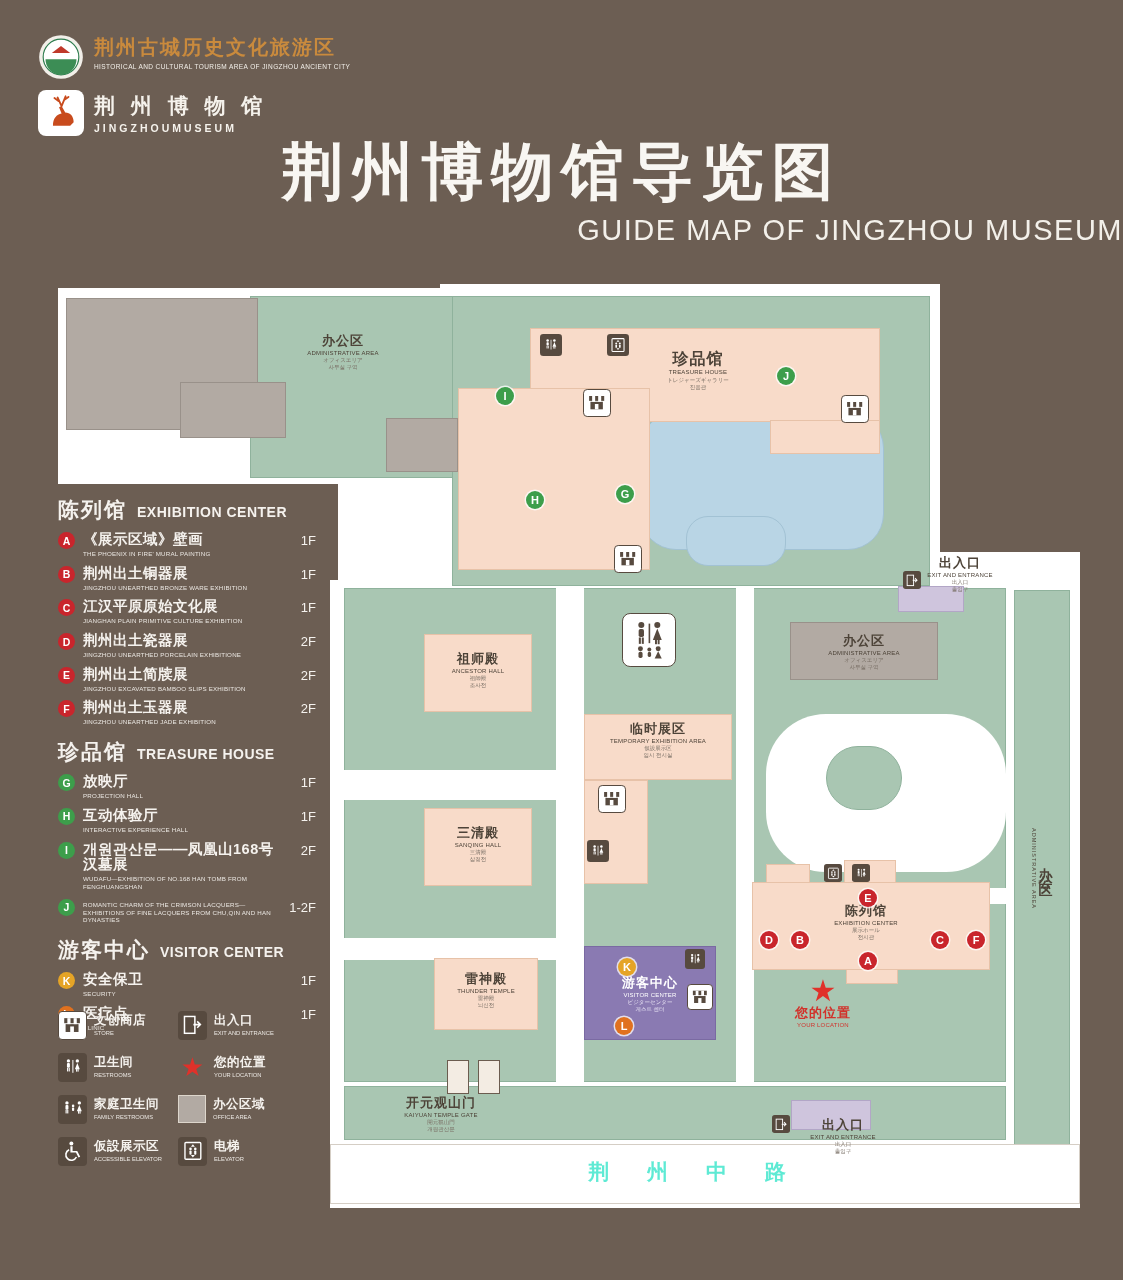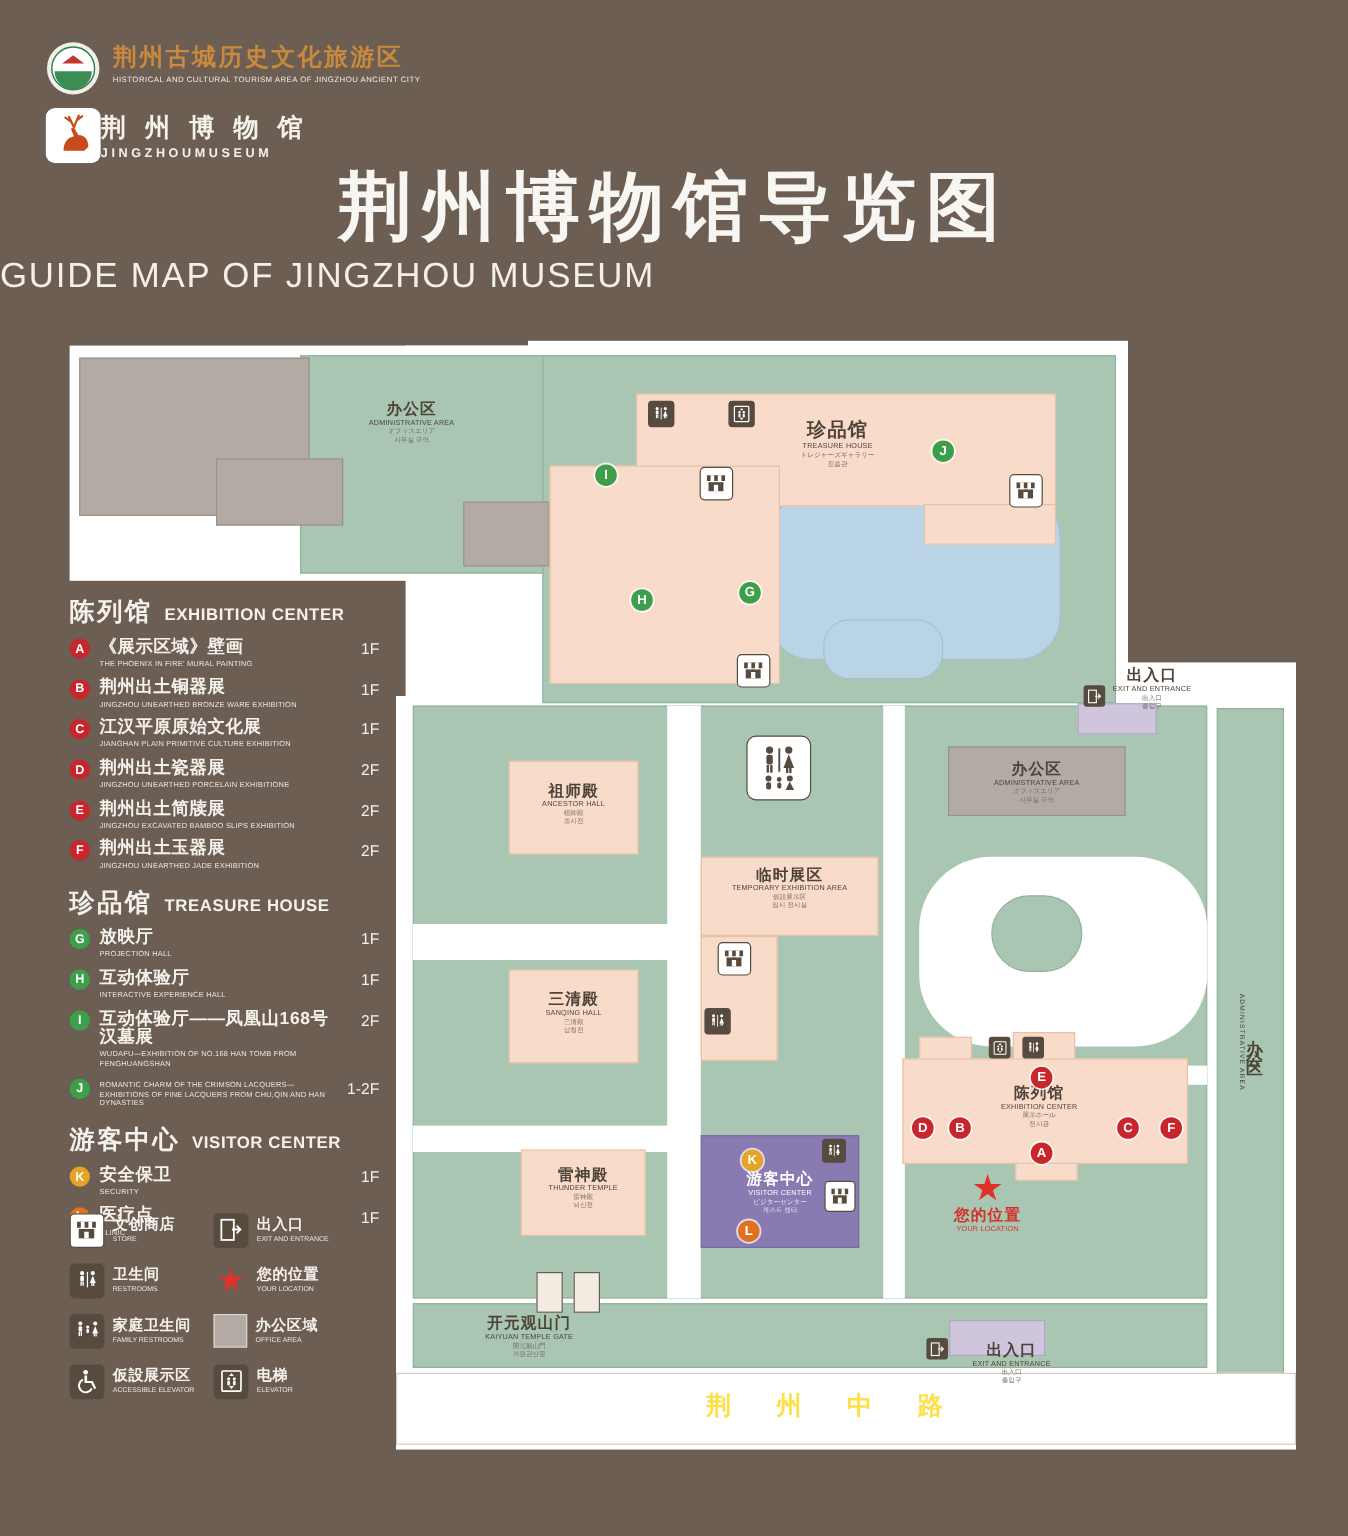--- a/index.html
+++ b/index.html
@@ -7,43 +7,43 @@
     width:1123px;height:1280px;position:relative;overflow:hidden;
     background:#6c5e53;
     font-family:"Liberation Sans","DejaVu Sans",sans-serif;
     -webkit-font-smoothing:antialiased;
   }
   
   .logo1{position:absolute;left:38px;top:34px;display:flex;align-items:flex-start;gap:10px;}
   .emblem{width:46px;height:46px;flex:0 0 46px;}
   .logo1-zh{font-size:20px;font-weight:bold;color:#c98a3d;letter-spacing:2px;}
   .logo1-en{font-size:6.5px;color:#f2efe9;letter-spacing:.4px;margin-top:2px;}
-  .logo2{position:absolute;left:38px;top:90px;display:flex;align-items:center;}
+  .logo2{position:absolute;left:38px;top:90px;display:flex;align-items:center;gap:10px;}
   .deer{width:46px;height:46px;flex:0 0 46px;}
   .logo2-zh{font-size:21px;font-weight:bold;color:#f5f2ec;letter-spacing:5px;}
   .logo2-en{font-size:10.5px;font-weight:bold;color:#f5f2ec;letter-spacing:3px;margin-top:2px;}
   .title{position:absolute;left:0;right:0;top:130px;text-align:center;
     font-size:62px;font-weight:bold;color:#f8f6f2;letter-spacing:8px;}
-  .subtitle{position:absolute;left:0;right:0;top:214px;text-align:left;
+  .subtitle{position:absolute;left:0;right:0;top:214px;text-align:right;
     font-size:29px;color:#f3f0ea;letter-spacing:1.5px;}
   
   #map{position:absolute;inset:0;}
   .shp{position:absolute;box-sizing:border-box;}
   .map-label{position:absolute;transform:translateX(-50%);text-align:center;
     color:#4d4338;line-height:1.12;white-space:nowrap;}
   .ml-zh{font-size:13px;font-weight:bold;letter-spacing:1px;}
   .ml-en{font-size:6px;margin-top:1px;letter-spacing:.2px;}
   .ml-s{font-size:5.5px;color:#7a7066;margin-top:1px;}
   .map-label.big .ml-zh{font-size:16px;}
   .map-label.white{color:#ffffff;} .map-label.white .ml-s{color:#e9e4f4;}
   .map-label.red{color:#d1322b;} .map-label.red .ml-en{color:#d1322b;}
   .map-label.vert{writing-mode:vertical-rl;transform:translate(-50%,-50%);}
   .map-label.vert .ml-zh{font-size:14px;letter-spacing:8px;}
   .map-label.vert .ml-en{font-size:5.5px;letter-spacing:1px;}
-  .map-label.road .ml-zh{font-size:21px;letter-spacing:16px;color:#fde047;}
+  .map-label.road .ml-zh{font-size:21px;letter-spacing:16px;color:#5eead4;}
   .mk{position:absolute;width:18px;height:18px;border-radius:50%;
     display:flex;align-items:center;justify-content:center;
     color:#fff;font-weight:bold;font-size:11px;transform:translate(-50%,-50%);
     box-shadow:0 0 0 1.5px rgba(255,255,255,.75);}
   .micon{position:absolute;transform:translate(-50%,-50%);
     display:flex;align-items:center;justify-content:center;
     background:#574a3f;border-radius:15%;}
   .micon svg{width:82%;height:82%;}
   .micon.light{background:#ffffff;border:1.5px solid #574a3f;}
   .your-star{position:absolute;transform:translate(-50%,-50%);
@@ -470,21 +470,21 @@
         <div class="lmk" style="background: rgb(61, 158, 75);">H</div>
         <div>
           <div class="lit-zh">互动体验厅</div>
           <div class="lit-en">INTERACTIVE EXPERIENCE HALL</div>
         </div>
         <div class="lfloor">1F</div>
       </div>
       <div class="litem">
         <div class="lmk" style="background: rgb(61, 158, 75);">I</div>
         <div>
-          <div class="lit-zh">互动体验厅——凤凰山168号汉墓展</div>
+          <div class="lit-zh">개원관산문——凤凰山168号汉墓展</div>
           <div class="lit-en">WUDAFU—EXHIBITION OF NO.168 HAN TOMB FROM FENGHUANGSHAN</div>
         </div>
         <div class="lfloor">2F</div>
       </div>
       <div class="litem">
         <div class="lmk" style="background: rgb(61, 158, 75);">J</div>
         <div>
           <div class="lit-en">ROMANTIC CHARM OF THE CRIMSON LACQUERS—EXHIBITIONS OF FINE LACQUERS FROM CHU,QIN AND HAN DYNASTIES</div>
         </div>
         <div class="lfloor">1-2F</div>

